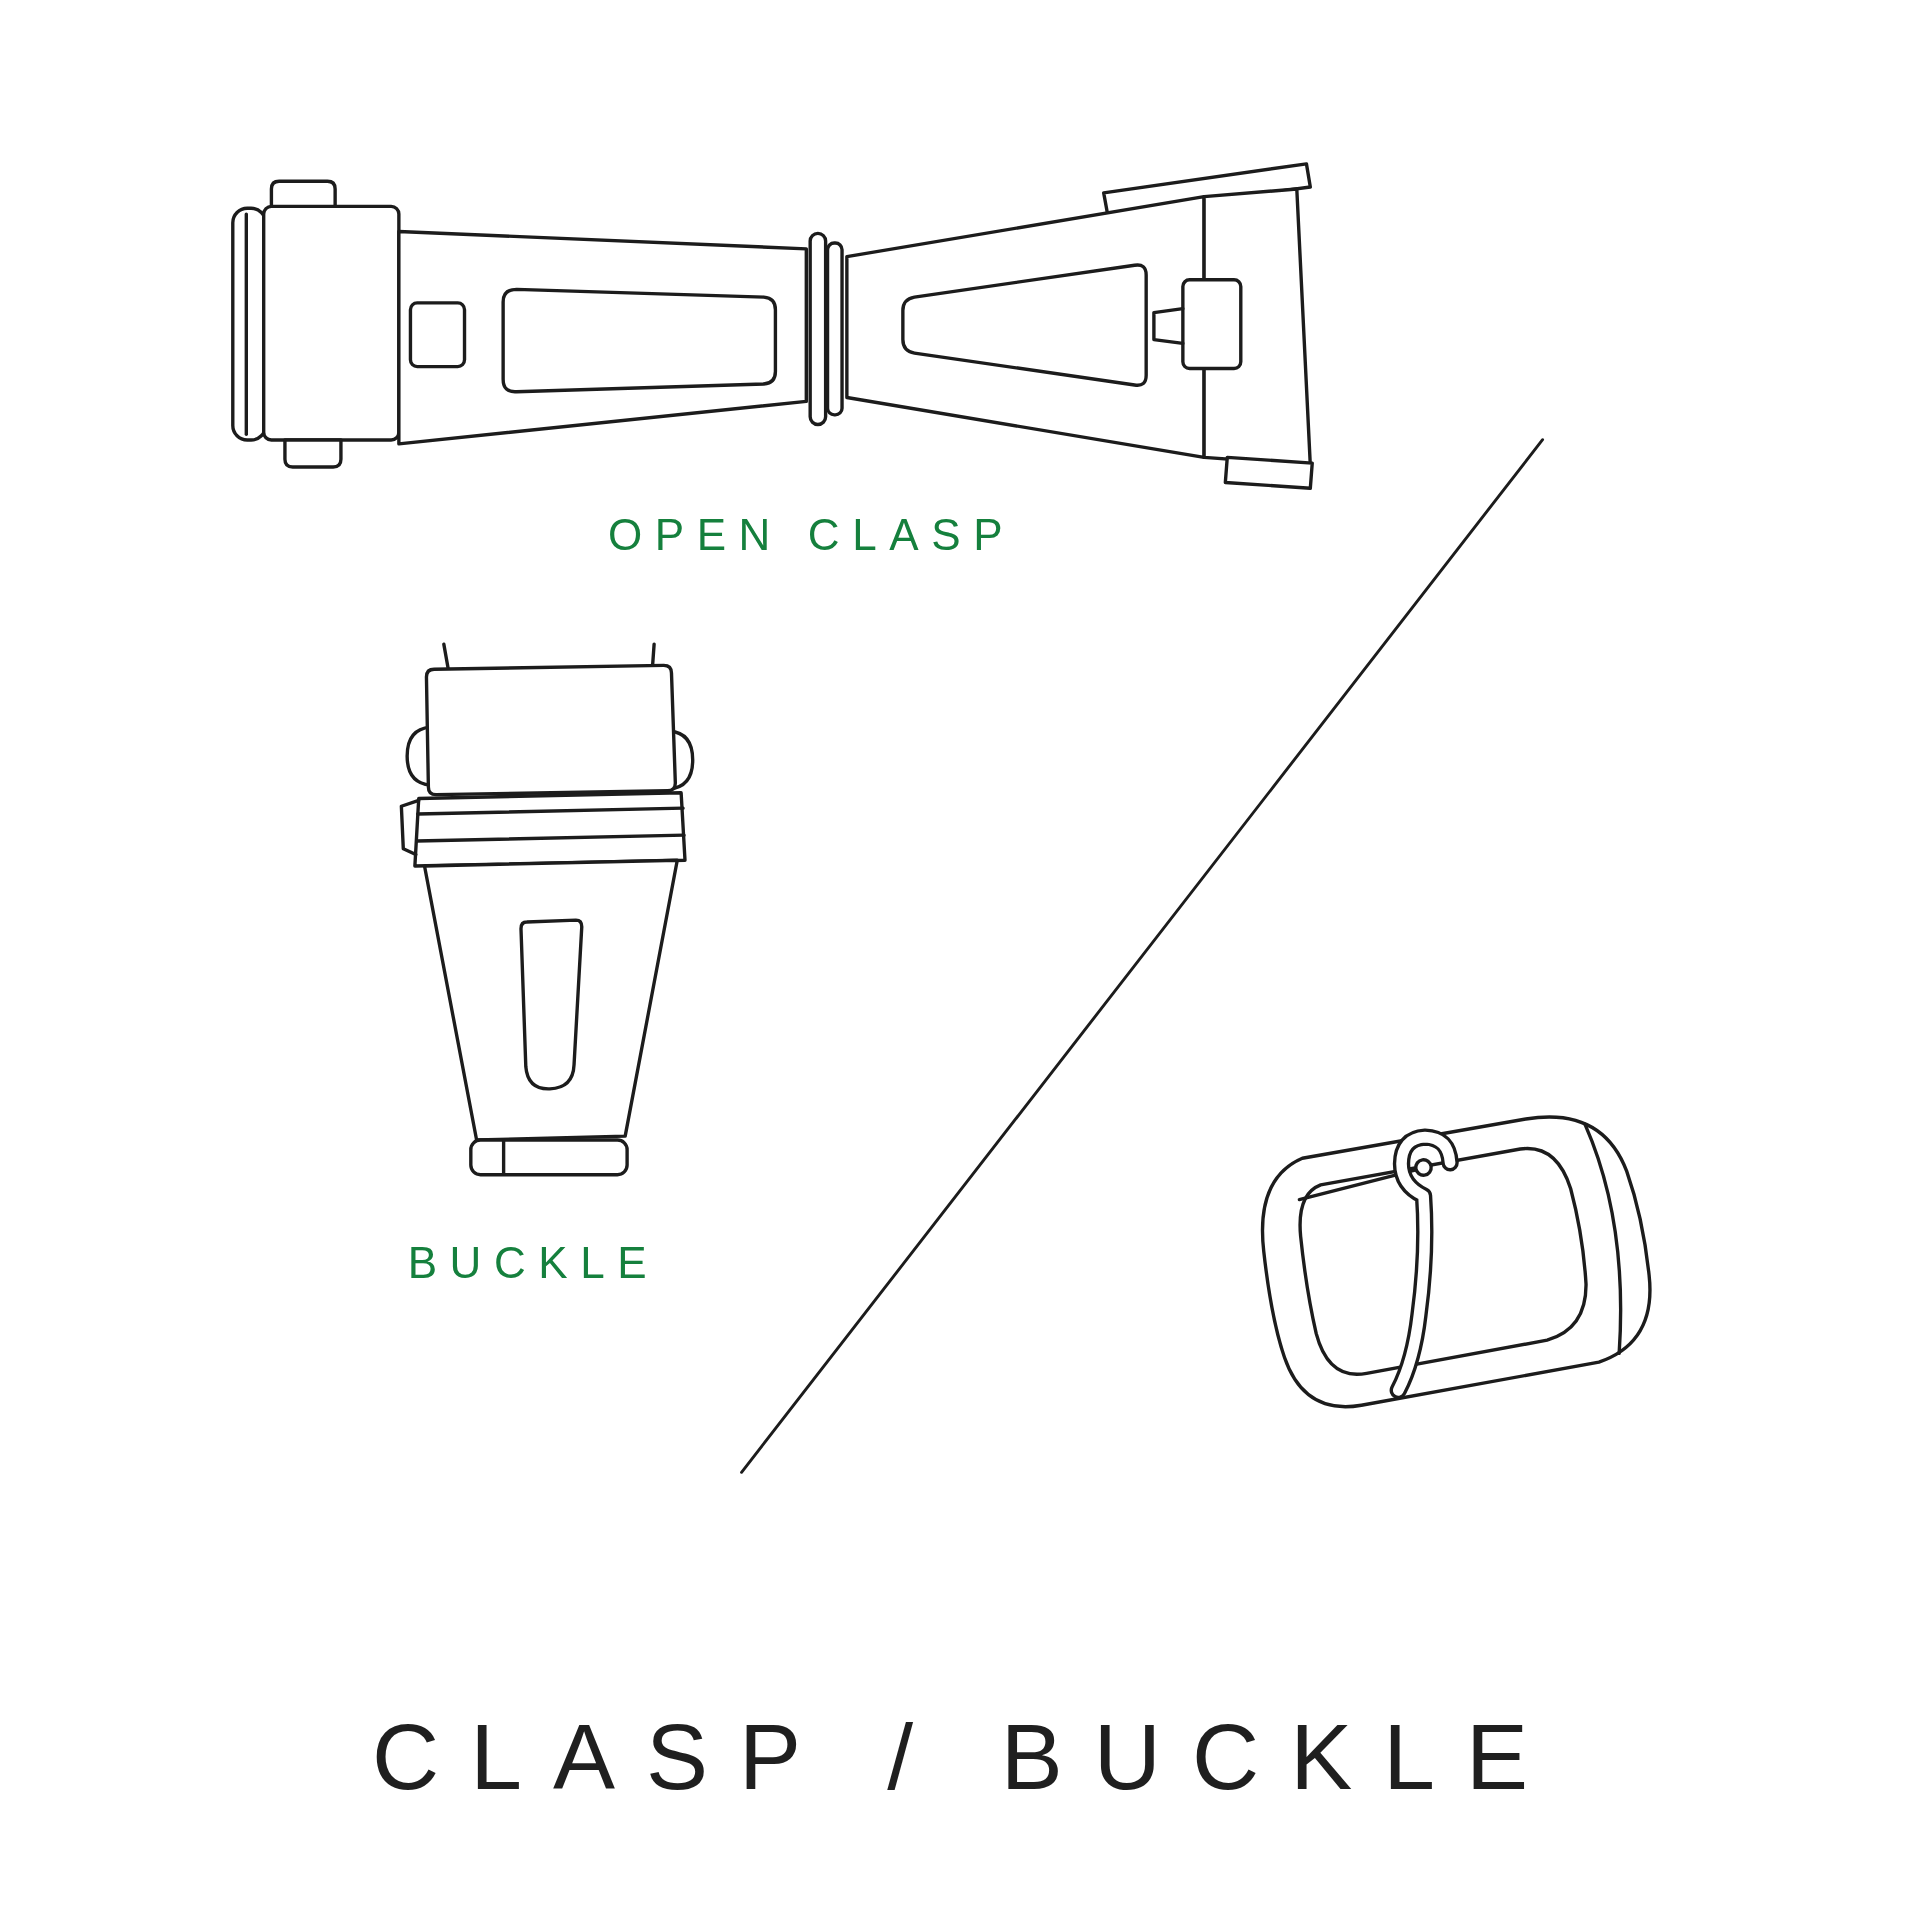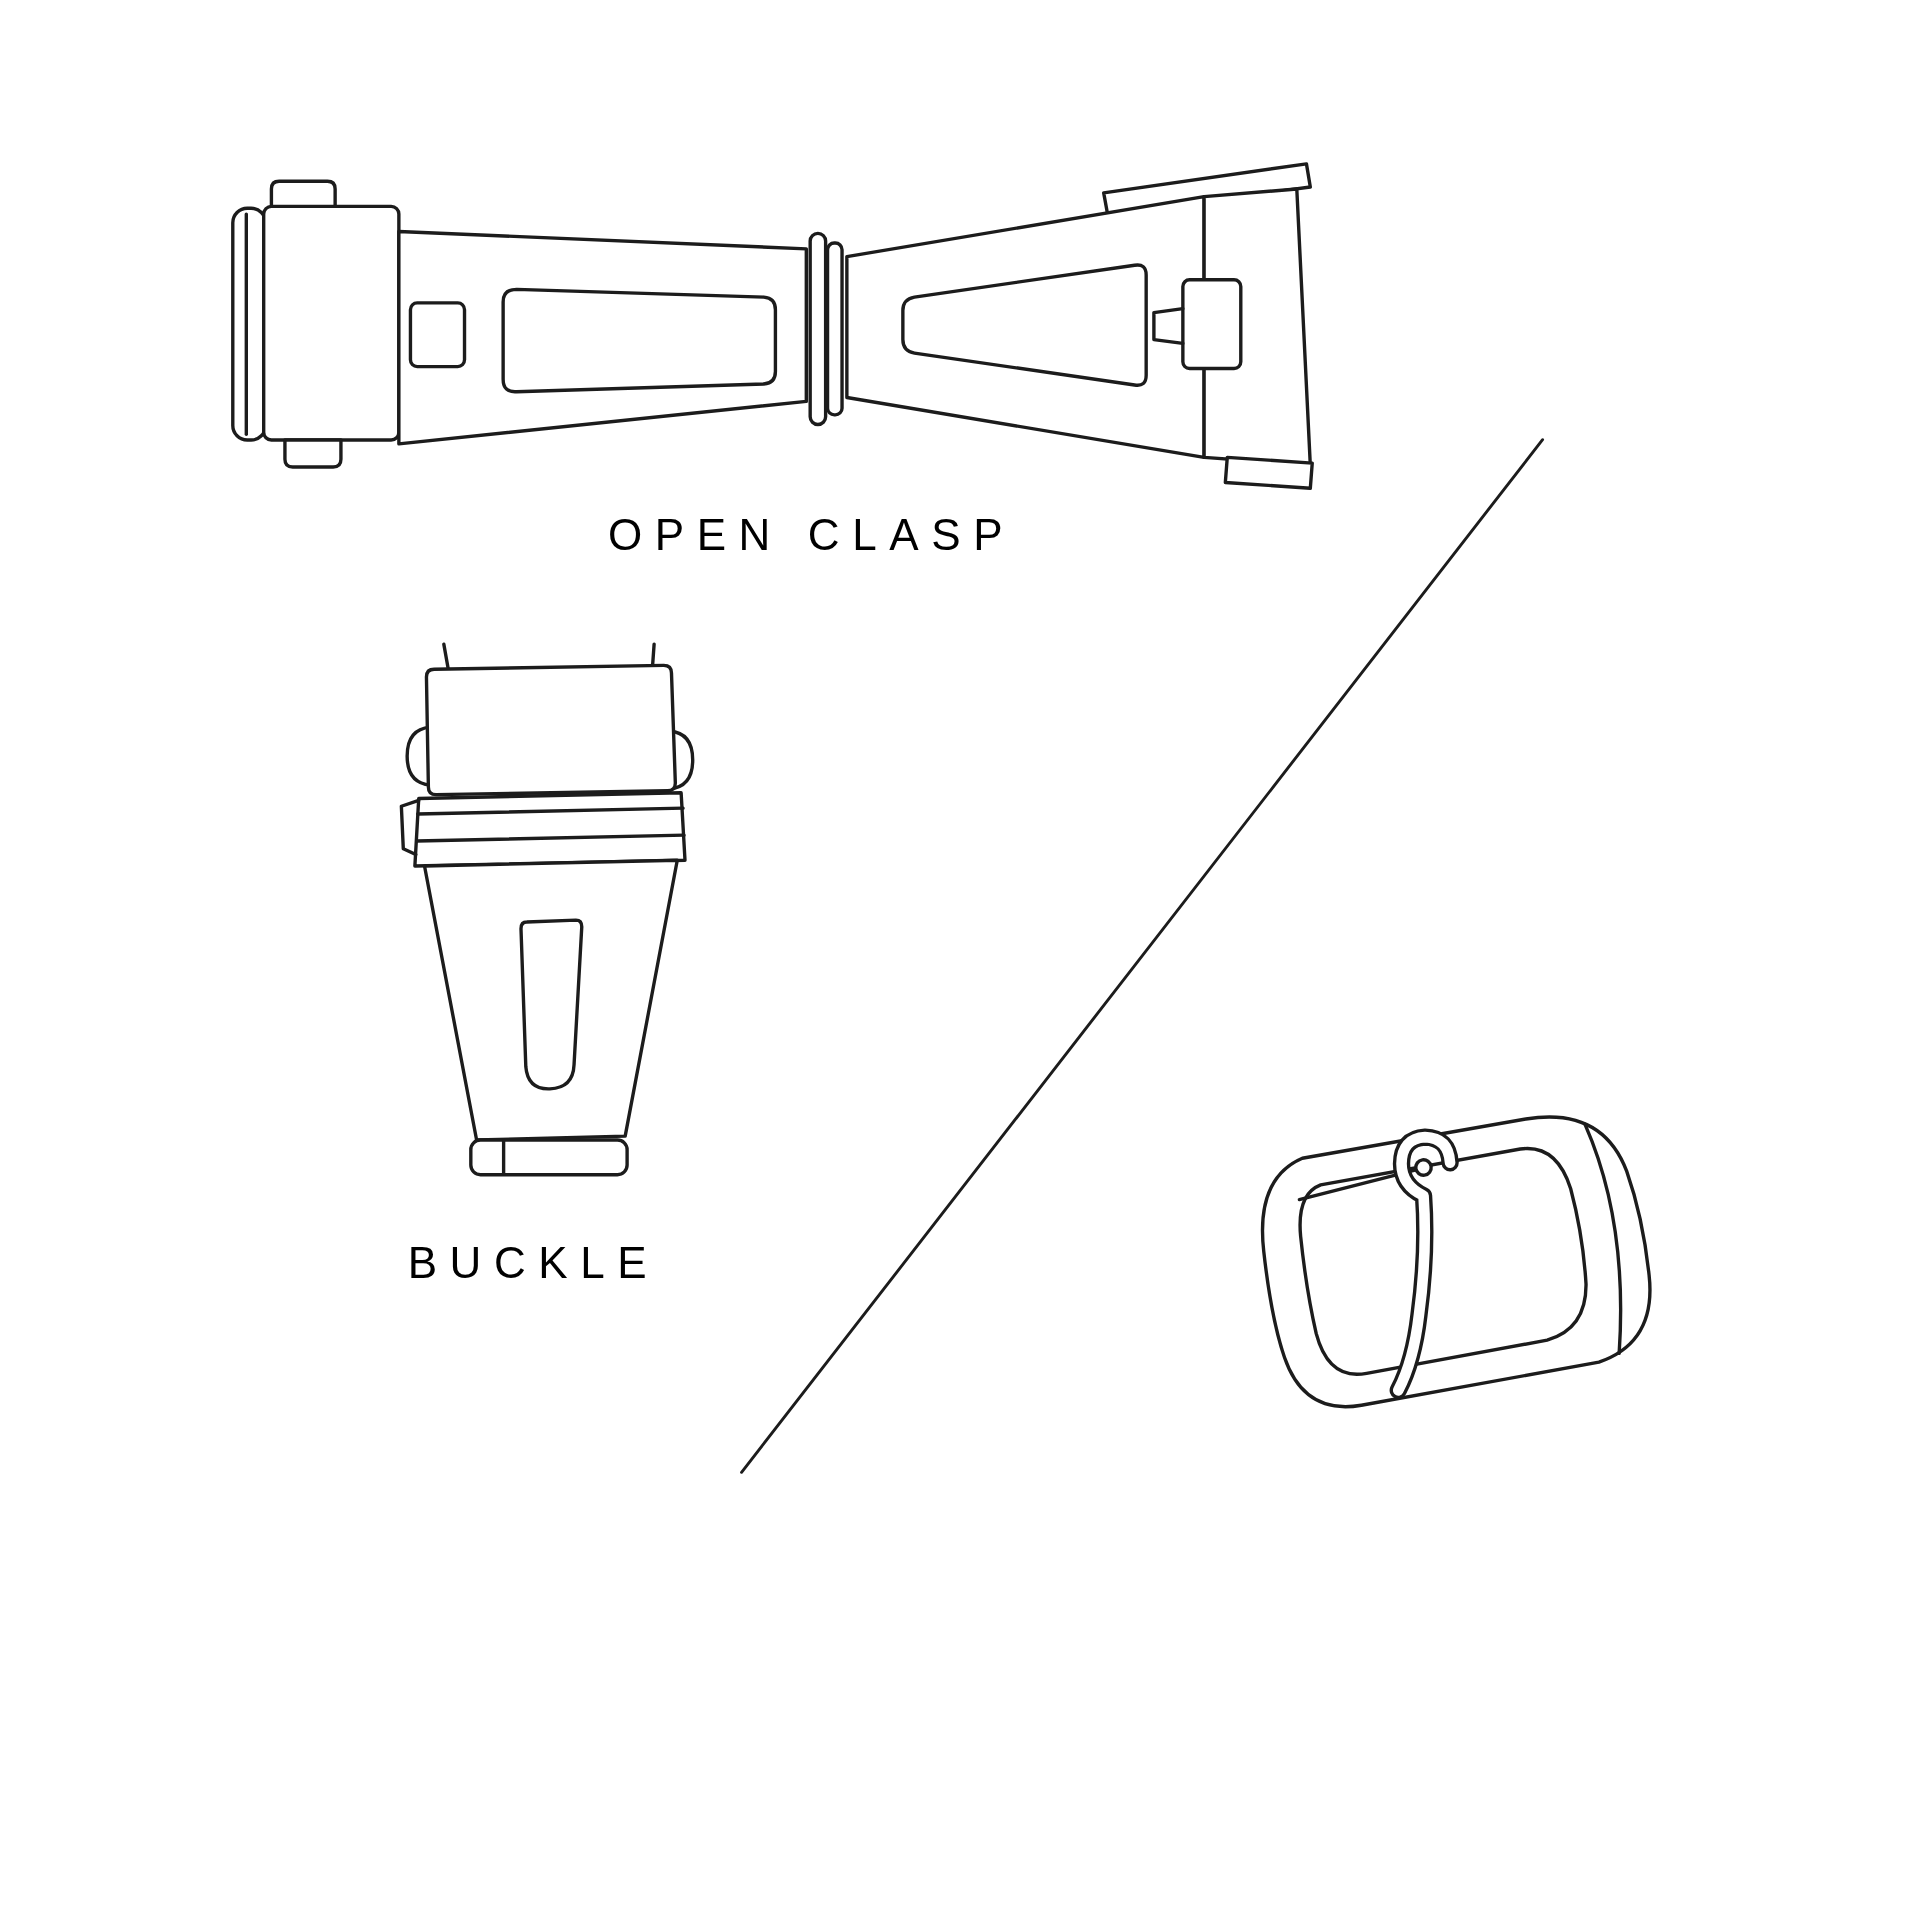--- a/index.html
+++ b/index.html
@@ -17,21 +17,21 @@
   }
   .illustration {
     position: absolute;
   }
   .caption {
     position: absolute;
     text-align: center;
     font-size: 44px;
     font-weight: 400;
     letter-spacing: 12.6px;
-    color: #000000;
+    color: #15803d;
     white-space: nowrap;
   }
   .page-title {
     position: absolute;
     left: 0;
     width: 1931px;
     top: 1704px;
     text-align: center;
     font-size: 93px;
     font-weight: 400;
@@ -135,15 +135,16 @@
       <path class="line" d="M400,76 Q430,182 402,316"></path>
 
       <path class="line" d="M96,112 L222,98"></path>
       <circle class="ink" cx="228" cy="97" r="8"></circle>
 
       <path d="M256,96 Q258,70 234,66 Q210,64 206,90 Q203,112 224,126 Q220,184 202,248 Q190,294 170,322" fill="none" stroke="#1c1c1c" stroke-width="18" stroke-linecap="round" stroke-linejoin="round"></path>
       <path d="M256,96 Q258,70 234,66 Q210,64 206,90 Q203,112 224,126 Q220,184 202,248 Q190,294 170,322" fill="none" stroke="#ffffff" stroke-width="11" stroke-linecap="round" stroke-linejoin="round"></path>
     </g>
   </svg>
 
+  <div class="page-title">CLASP / BUCKLE</div>
 
 </div>
 
 
 </body></html>

